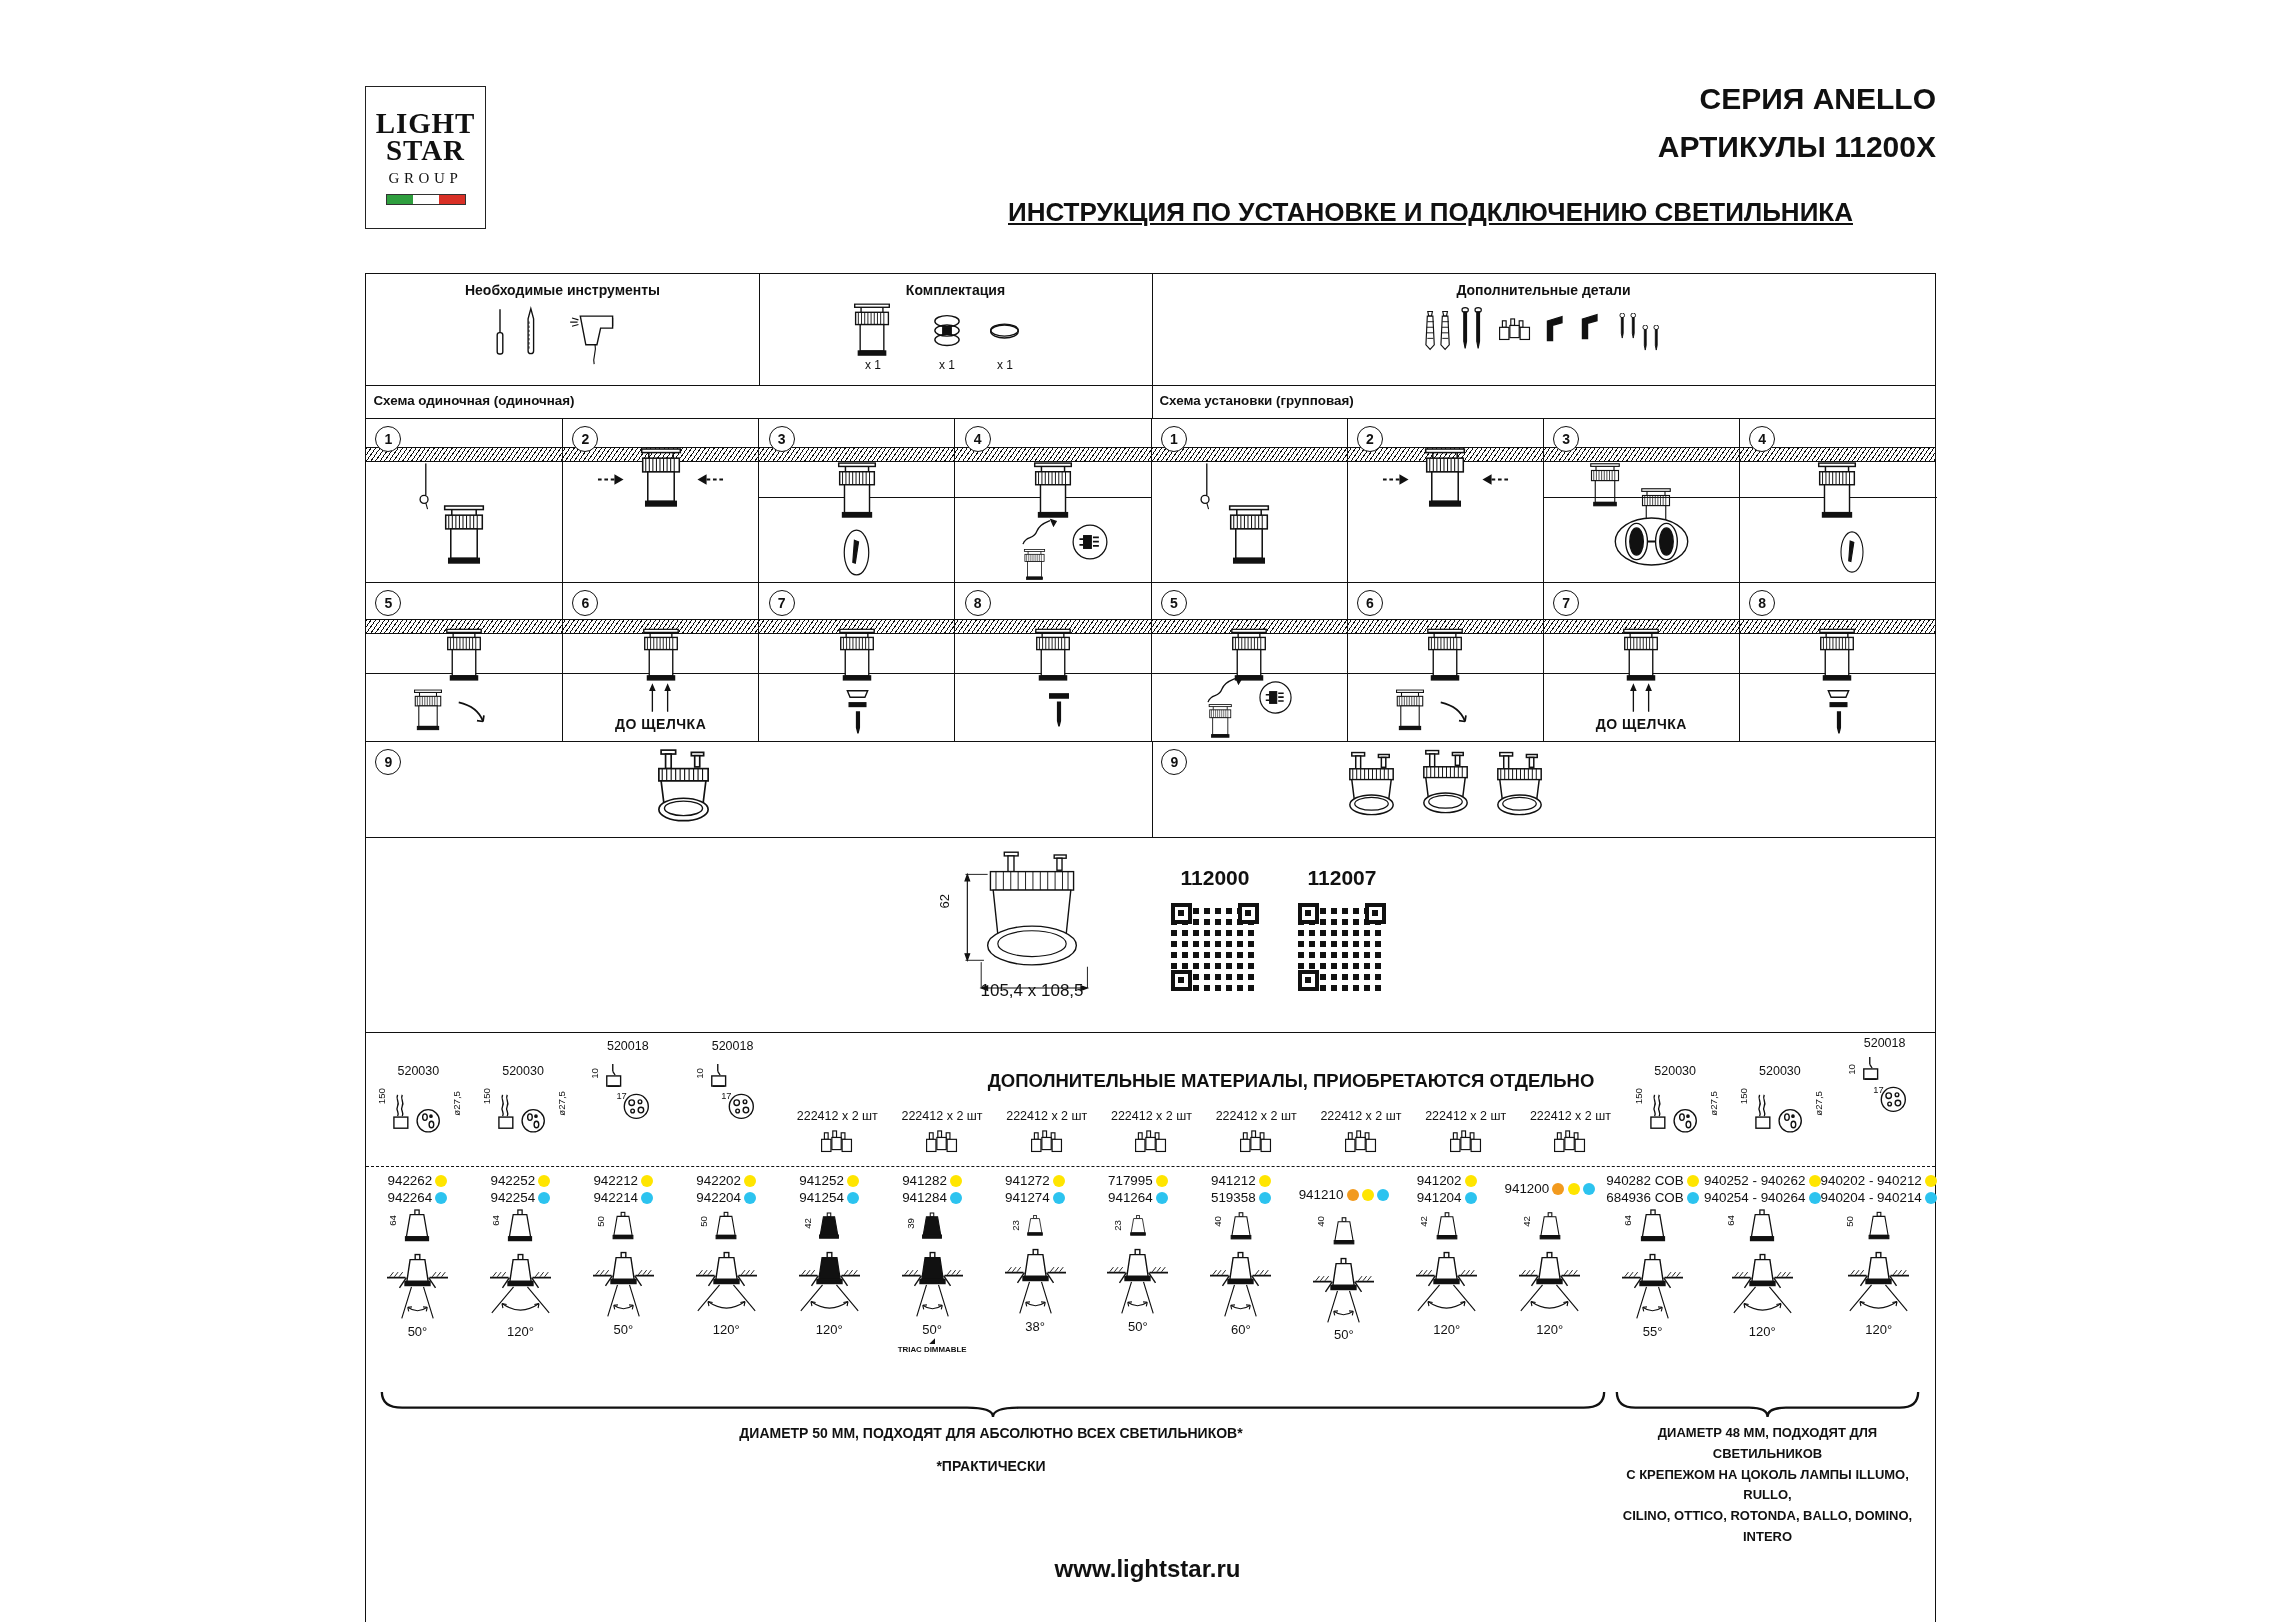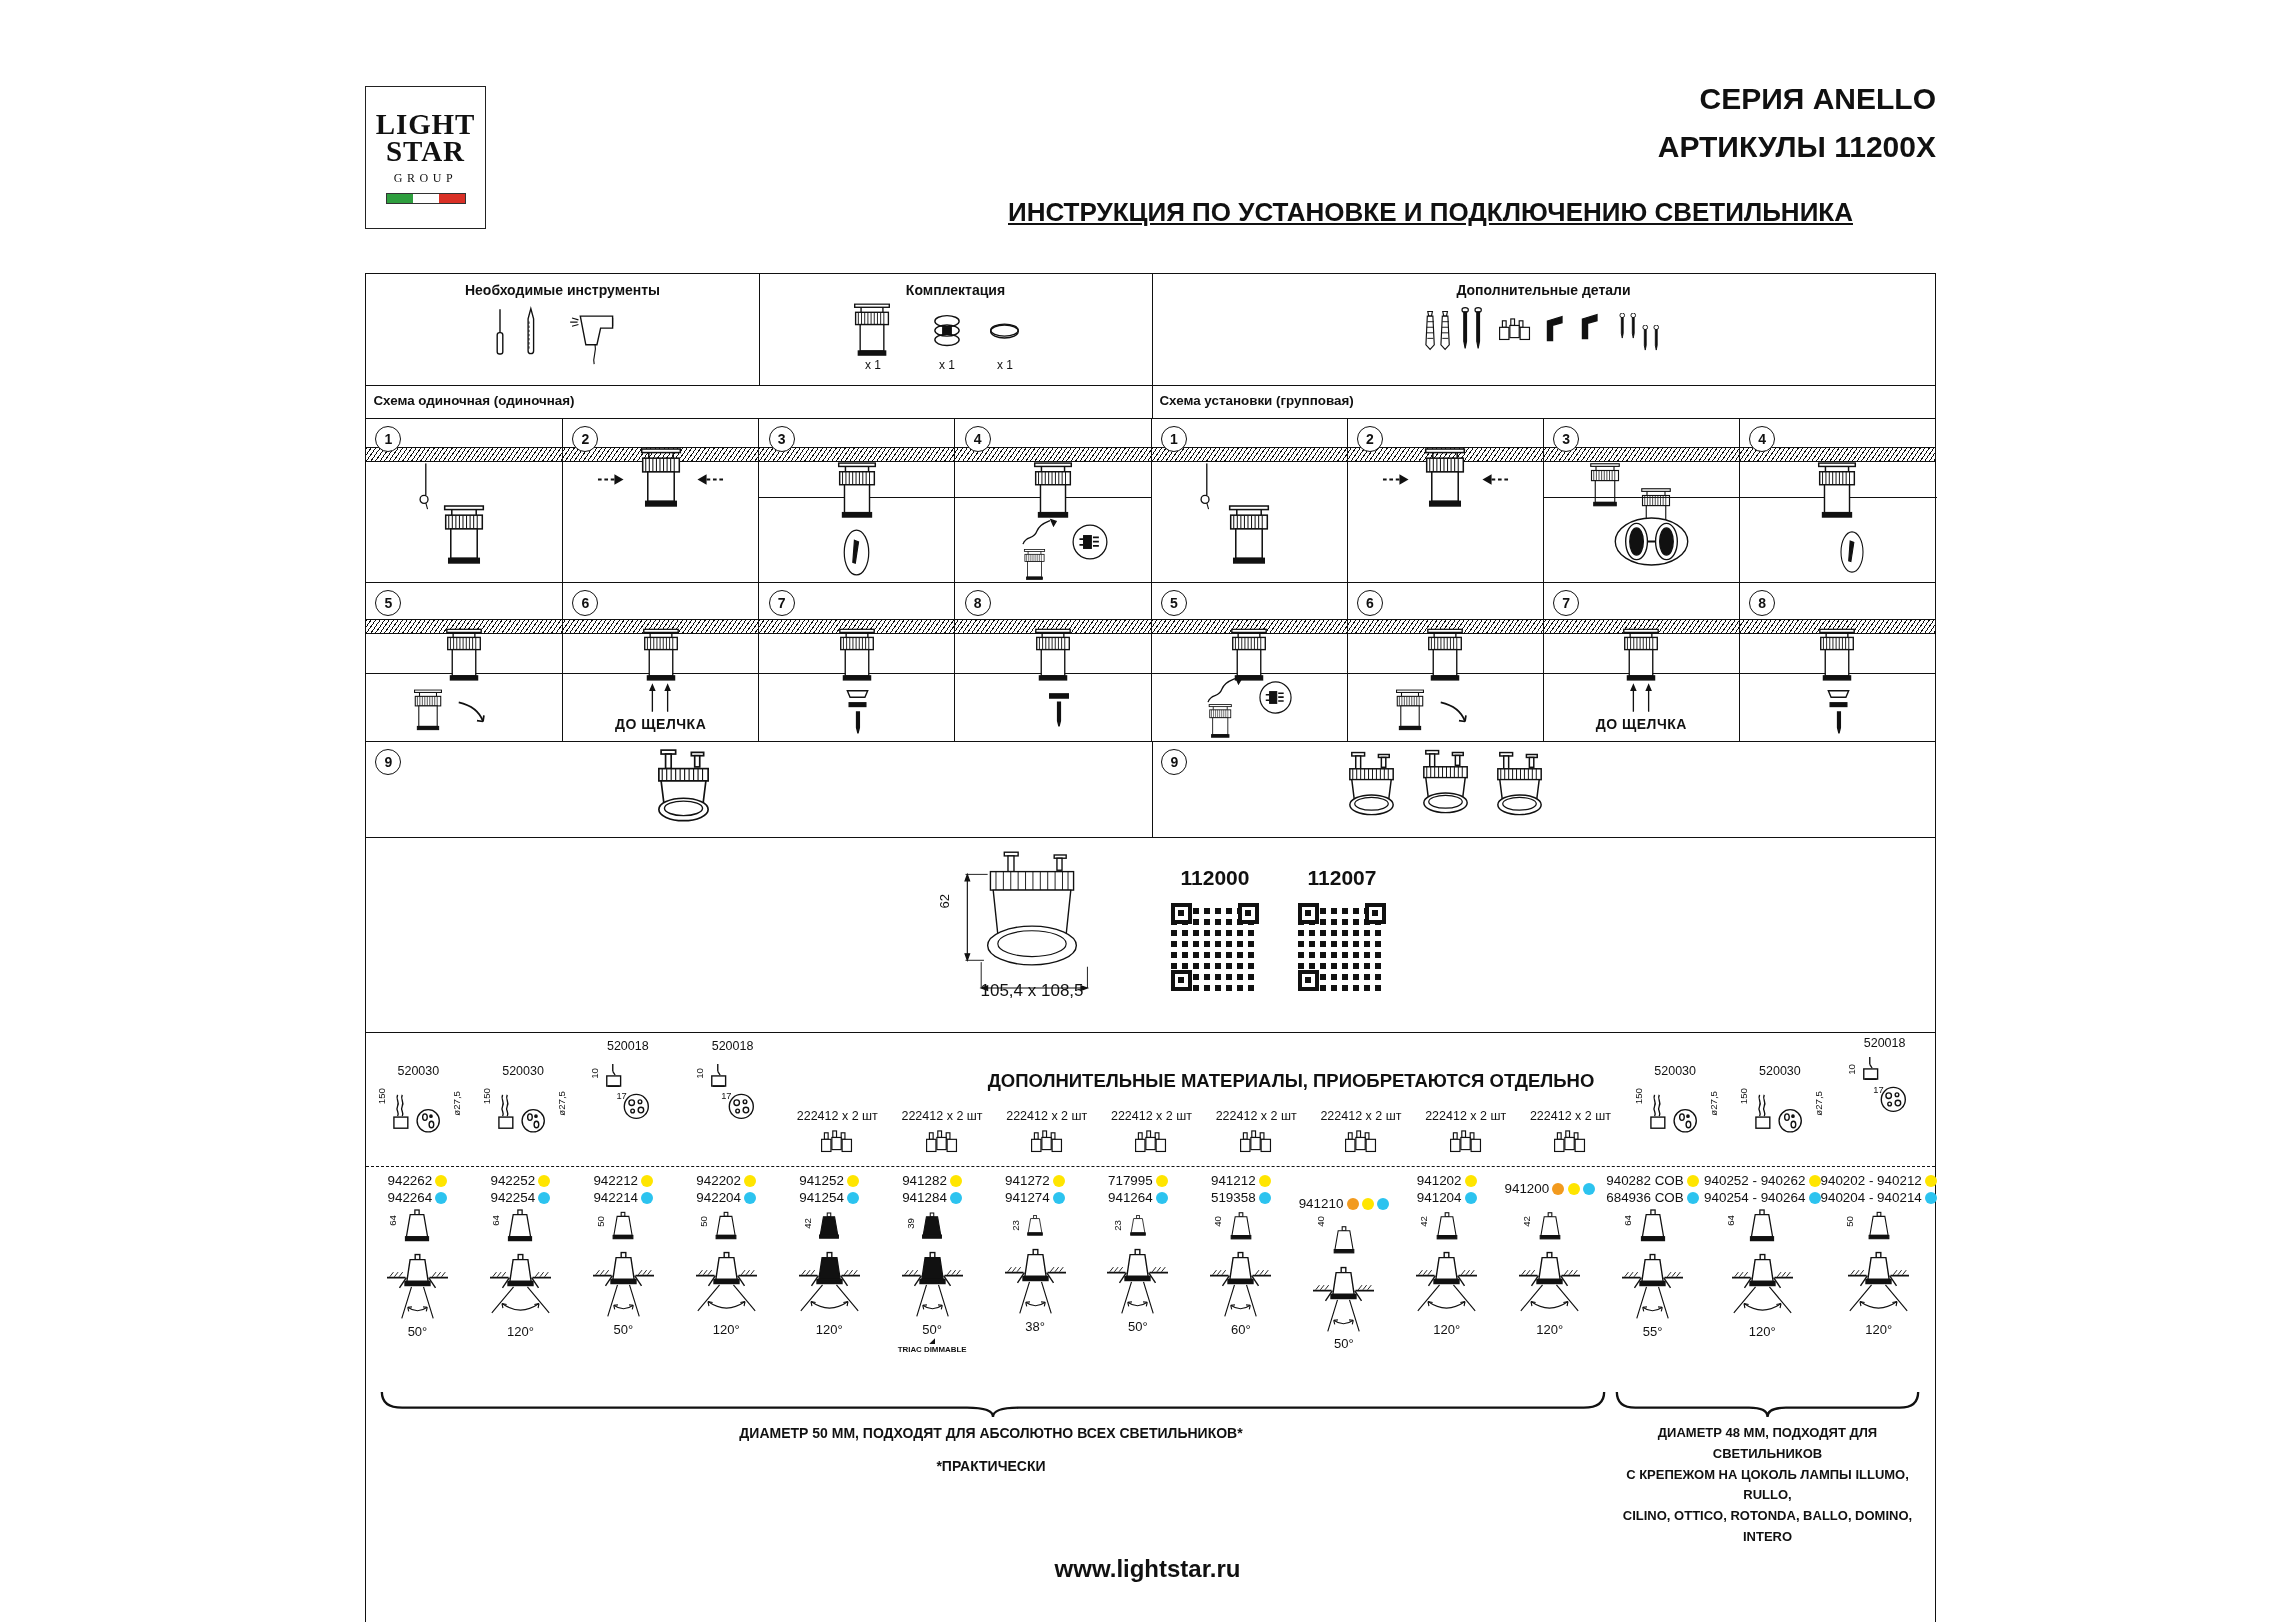--- a/index.html
+++ b/index.html
@@ -3,21 +3,21 @@
 <meta charset="utf-8">
 <style>
   html,body{margin:0;padding:0;background:#e8e8e8;}
   #page{position:relative;width:2295px;height:1623px;background:#fff;font-family:"Liberation Sans",sans-serif;color:var(--ink,#111);overflow:hidden;}
   .ab{position:absolute;}
   .b{font-weight:bold;}
   .ctr{text-align:center;}
   
   #logo{left:365px;top:86px;width:119px;height:141px;border:1.9px solid #222;background:#fff;display:flex;flex-direction:column;align-items:center;justify-content:center;}
   #logo .l1{font-family:"Liberation Serif",serif;font-weight:bold;font-size:29px;line-height:.92;letter-spacing:0.9px;}
-  #logo .l3{font-family:"Liberation Serif",serif;font-size:12px;letter-spacing:4.6px;margin-top:7px;}
+  #logo .l3{font-family:"Liberation Serif",serif;font-size:15px;letter-spacing:4.6px;margin-top:7px;}
   #flag{width:78px;height:9.3px;border:0.9px solid #333;margin-top:6.5px;display:flex;}
   #flag i{flex:1;}
   
   .ttl{font-size:30px;font-weight:bold;letter-spacing:0px;}
   
   #tbl{left:365px;top:273px;width:1571px;height:1451px;border:1.9px solid #111;box-sizing:border-box;}
   .row{position:absolute;left:0;right:0;border-top:1.4px solid #111;box-sizing:border-box;}
   .cellv{position:absolute;top:0;bottom:0;border-left:1.4px solid #111;}
   .hdr{font-size:14px;font-weight:bold;text-align:center;padding-top:8.3px;}
   .schemelbl{font-size:13.4px;font-weight:bold;padding:7.4px 0 0 7.4px;}
@@ -934,21 +934,21 @@
           <span class="vdim" style="left:23px;top:44px;">40</span>
           <svg class="bulbx" width="30" height="30.5" style="margin-top:5.6px;" viewBox="0 0 64 66">
               <use href="#bulb"></use>
             </svg>
           <svg class="inst" width="65" height="74" style="display:block;margin:2.8px auto 0;" viewBox="0 0 140 160">
               <use href="#lampN"></use>
             </svg>
           <div class="ang">60°</div>
         </div>
         <div class="lc">
-          <div class="cl" style="margin-top:23px;">
+          <div class="cl" style="margin-top:14px;">
               <span class="code">941210</span>
               <i class="dot o"></i>
               <i class="dot y"></i>
               <i class="dot c"></i>
             </div>
           <span class="vdim" style="left:23px;top:44px;">40</span>
           <svg class="bulbx" width="30" height="30.5" style="margin-top:14.3px;" viewBox="0 0 64 66">
               <use href="#bulb"></use>
             </svg>
           <svg class="inst" width="65" height="74" style="display:block;margin:2.8px auto 0;" viewBox="0 0 140 160">

